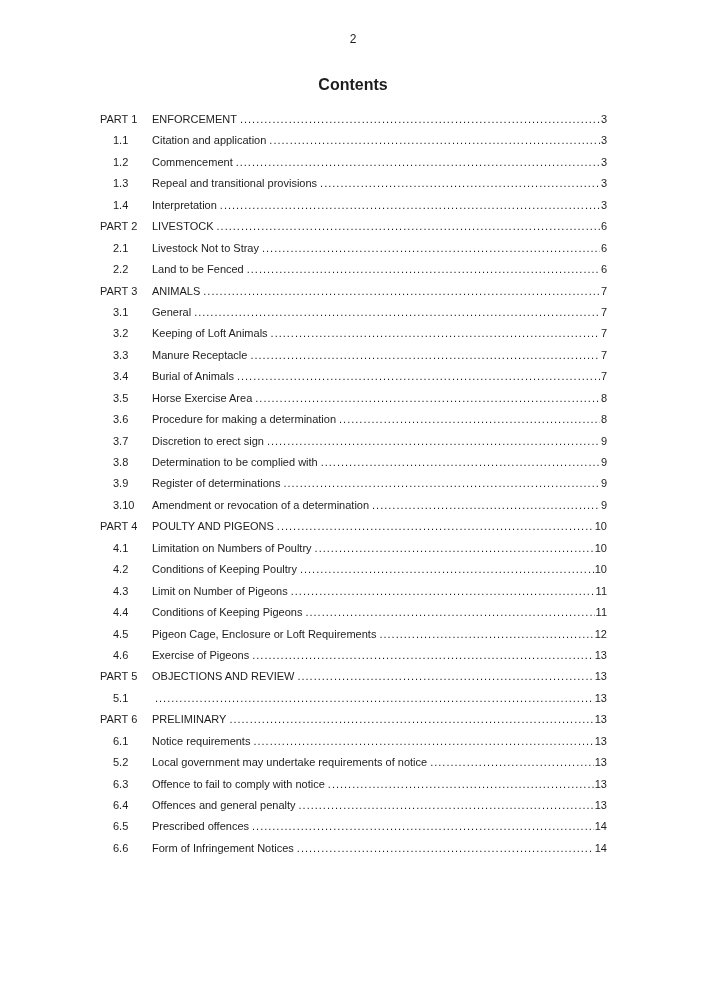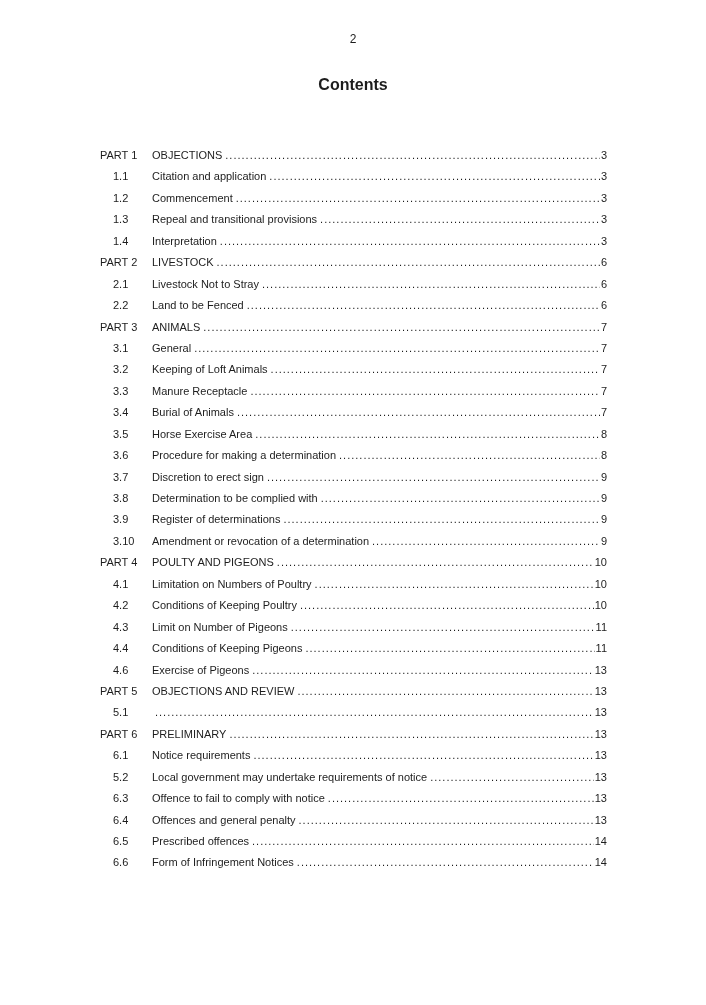--- a/index.html
+++ b/index.html
@@ -45,21 +45,20 @@
     display: flex;
     align-items: baseline;
     height: 21.45px;
     line-height: 21.45px;
     font-size: 11px;
     white-space: nowrap;
   }
   .num {
     flex: 0 0 52px;
     box-sizing: border-box;
-    margin-top: 36px;
   }
   .row.sub .num {
     padding-left: 13px;
   }
   .label {
     flex: 0 0 auto;
     white-space: nowrap;
   }
   .leader {
     flex: 1 1 auto;
@@ -80,21 +79,21 @@
 </style>
 </head>
 <body>
 
 <div class="page">
   <div class="page-num-top">2</div>
   <div class="doc-heading">Contents</div>
   <div class="toc">
       <div class="row part">
     <span class="num">PART 1</span>
-    <span class="label">OBJECTIONS</span>
+    <span class="label">ENFORCEMENT</span>
     <span class="leader"></span>
     <span class="pg">3</span>
   </div>
       <div class="row sub">
     <span class="num">1.1</span>
     <span class="label">Citation and application</span>
     <span class="leader"></span>
     <span class="pg">3</span>
   </div>
       <div class="row sub">
@@ -221,20 +220,26 @@
     <span class="num">4.3</span>
     <span class="label">Limit on Number of Pigeons</span>
     <span class="leader"></span>
     <span class="pg">11</span>
   </div>
       <div class="row sub">
     <span class="num">4.4</span>
     <span class="label">Conditions of Keeping Pigeons</span>
     <span class="leader"></span>
     <span class="pg">11</span>
+  </div>
+      <div class="row sub">
+    <span class="num">4.5</span>
+    <span class="label">Pigeon Cage, Enclosure or Loft Requirements</span>
+    <span class="leader"></span>
+    <span class="pg">12</span>
   </div>
       <div class="row sub">
     <span class="num">4.6</span>
     <span class="label">Exercise of Pigeons</span>
     <span class="leader"></span>
     <span class="pg">13</span>
   </div>
       <div class="row part">
     <span class="num">PART 5</span>
     <span class="label">OBJECTIONS AND REVIEW</span>

